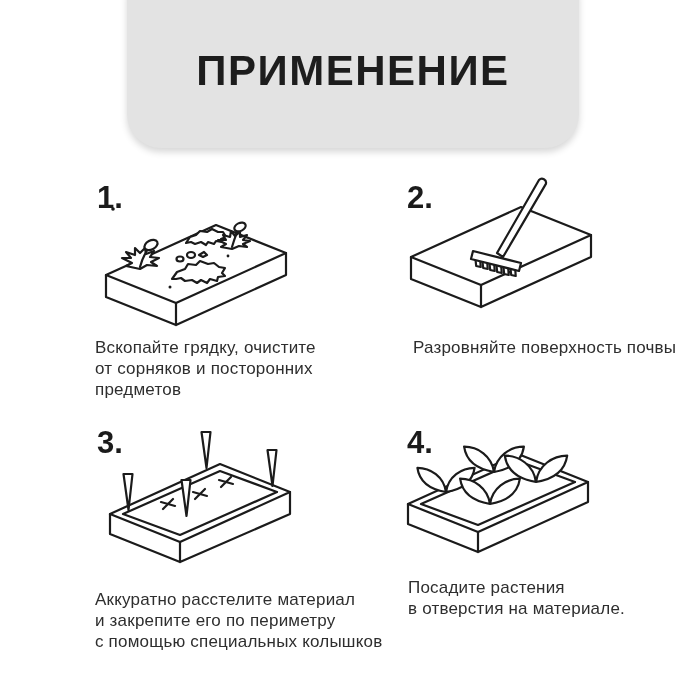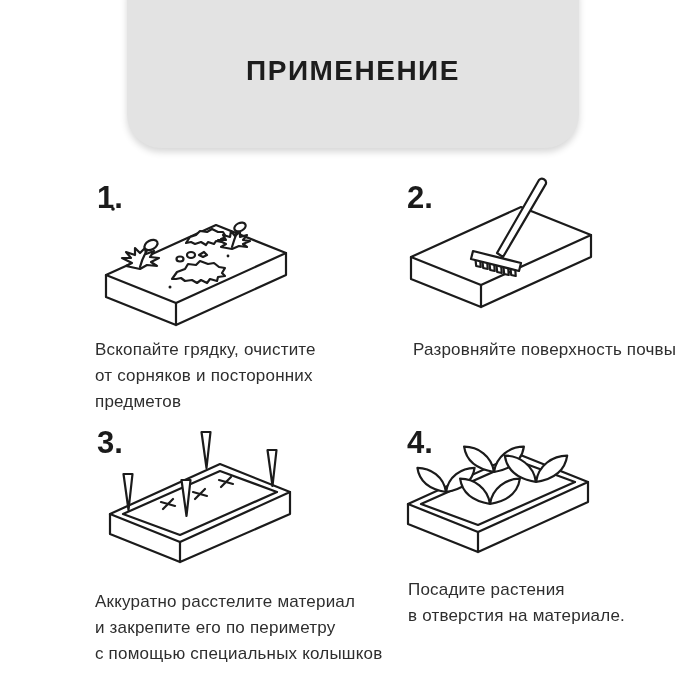--- a/index.html
+++ b/index.html
@@ -8,27 +8,27 @@
     font-family:"Liberation Sans",sans-serif;color:#2b2b2b;
   }
   .banner{
     position:absolute;left:127px;top:-40px;width:452px;height:188px;
     background:#e3e3e3;border-radius:34px;
     box-shadow:0 4px 7px rgba(0,0,0,0.16);
     display:flex;align-items:center;justify-content:center;
     padding-top:34px;box-sizing:border-box;
   }
   .banner h1{
-    margin:0;font-size:28px;font-weight:700;letter-spacing:1.5px;color:#1d1d1d;
+    margin:0;font-size:42px;font-weight:700;letter-spacing:1.5px;color:#1d1d1d;
   }
   .step-number{
     position:absolute;font-size:31px;font-weight:700;color:#1b1b1b;
   }
   .caption{
-    position:absolute;font-size:17px;line-height:26px;color:#2e2e2e;
+    position:absolute;font-size:17px;line-height:21px;color:#2e2e2e;
     white-space:pre-line;letter-spacing:0.2px;
   }
   .illo{position:absolute;}
   svg *{vector-effect:non-scaling-stroke;}
 </style>
 </head>
 <body>
 
 <div class="canvas">
 

